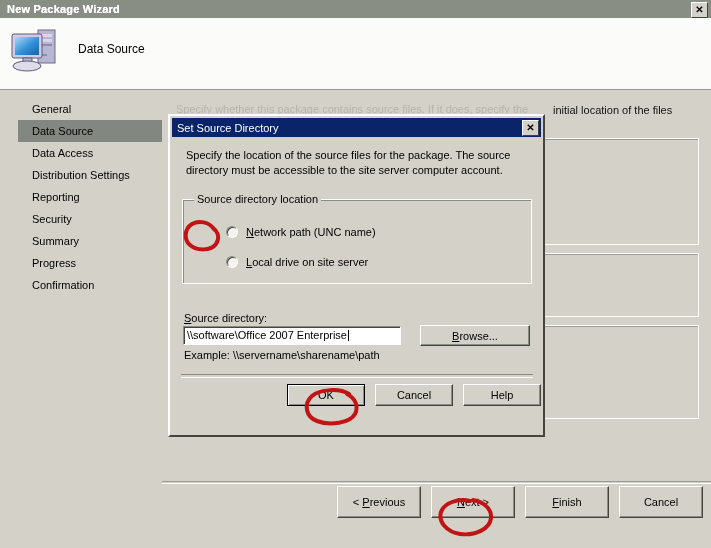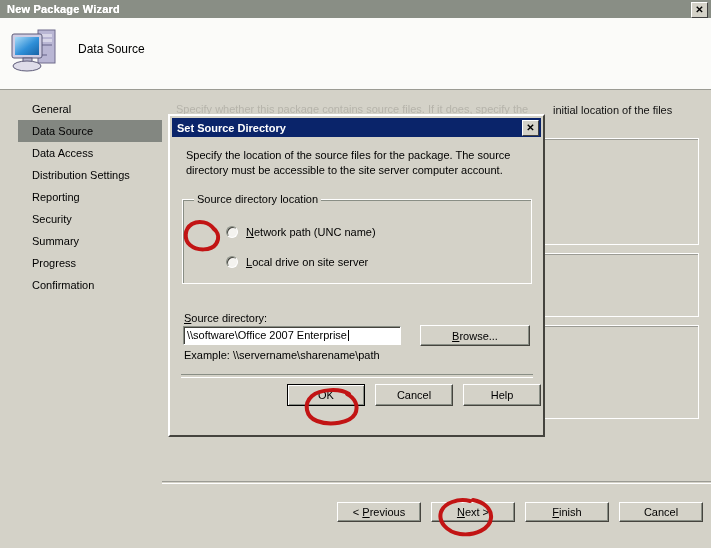--- a/index.html
+++ b/index.html
@@ -110,37 +110,37 @@
   .btn.default{
     border:1px solid #000;
     box-shadow:inset 1px 1px 0 #ffffff, inset -1px -1px 0 #898e85;
   }
   .u{text-decoration:underline;}
 
   
   .content-footer{
     position:absolute;left:0;top:394px;width:549px;height:64px;
   }
-  .wiz-btn{position:absolute;top:18px;width:84px;height:20px;justify-content:center;}
+  .wiz-btn{position:absolute;top:2px;width:84px;height:32px;justify-content:center;}
 
   
   .dialog{
     position:absolute;left:168px;top:114px;width:377px;height:323px;
     background:#d4d2c8;
     border-top:2px solid #ffffff;border-left:2px solid #ffffff;
     border-right:2px solid #45443e;border-bottom:2px solid #45443e;
     box-sizing:border-box;
   }
   .dlg-titlebar{
     position:absolute;left:2px;top:2px;width:369px;height:19px;
     background:linear-gradient(to bottom,#0a246a,#0a246a);
     display:flex;align-items:center;
   }
   .dlg-title{
-    color:#fff;font-size:11px;font-weight:bold;padding-left:5px;
+    color:#fff;font-size:11px;font-weight:normal;padding-left:5px;
   }
   .dlg-close{
     position:absolute;right:2px;top:2px;width:15px;height:14px;
     background:#d4d2c8;
     border-top:1px solid #ffffff;border-left:1px solid #ffffff;
     border-right:1px solid #404040;border-bottom:1px solid #404040;
     display:flex;align-items:center;justify-content:center;
     font-size:10px;font-weight:bold;line-height:1;color:#000;cursor:default;
   }
   .dlg-desc{

